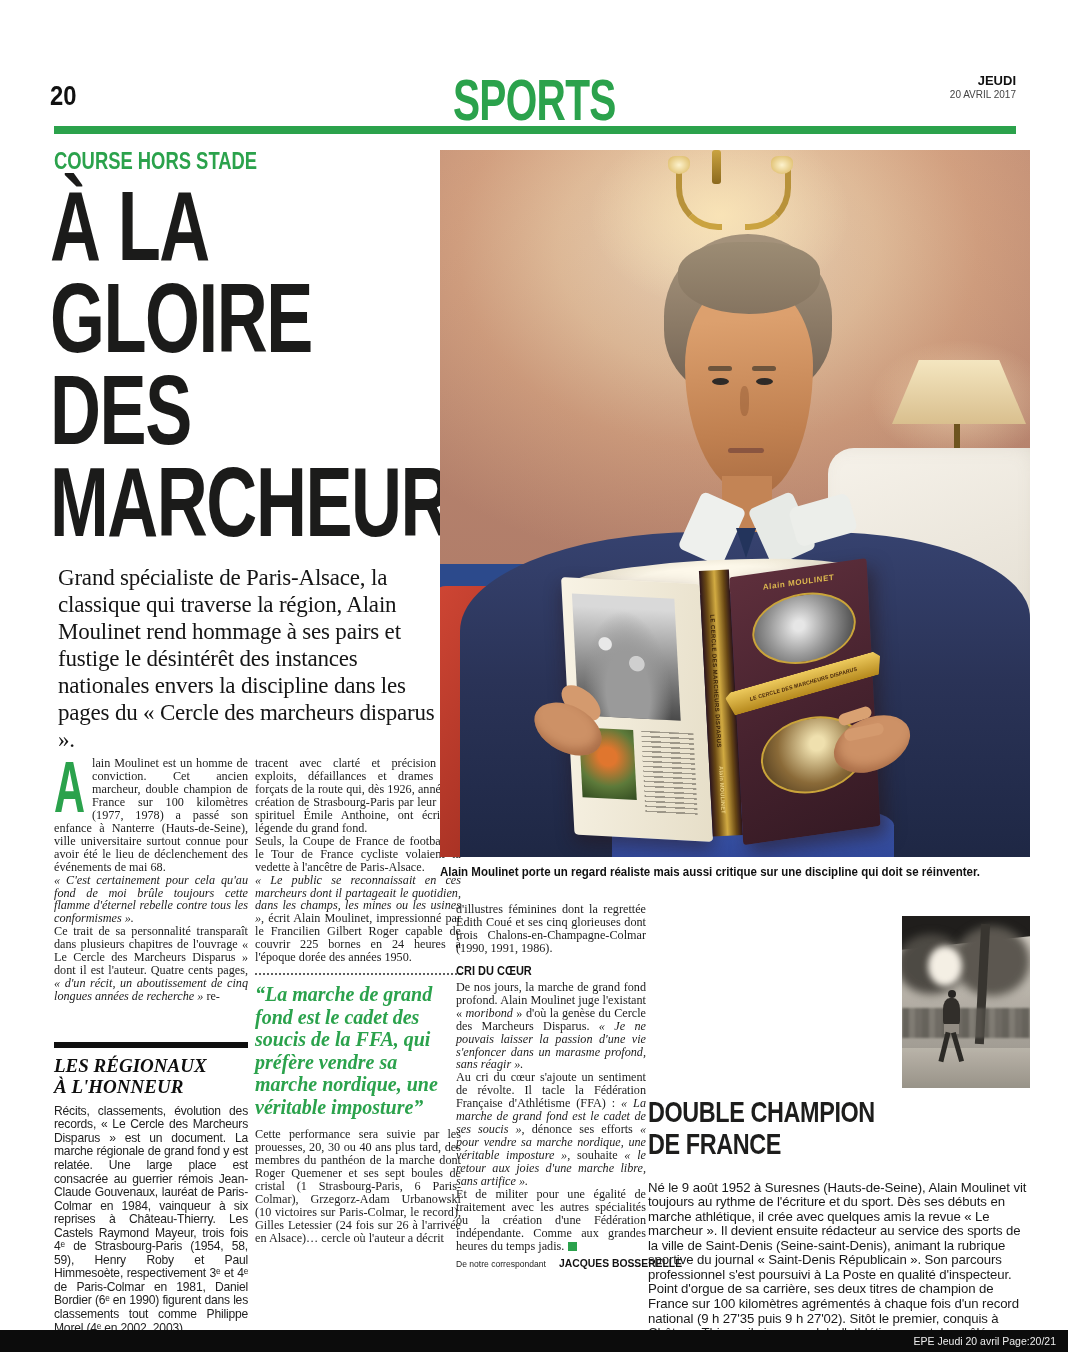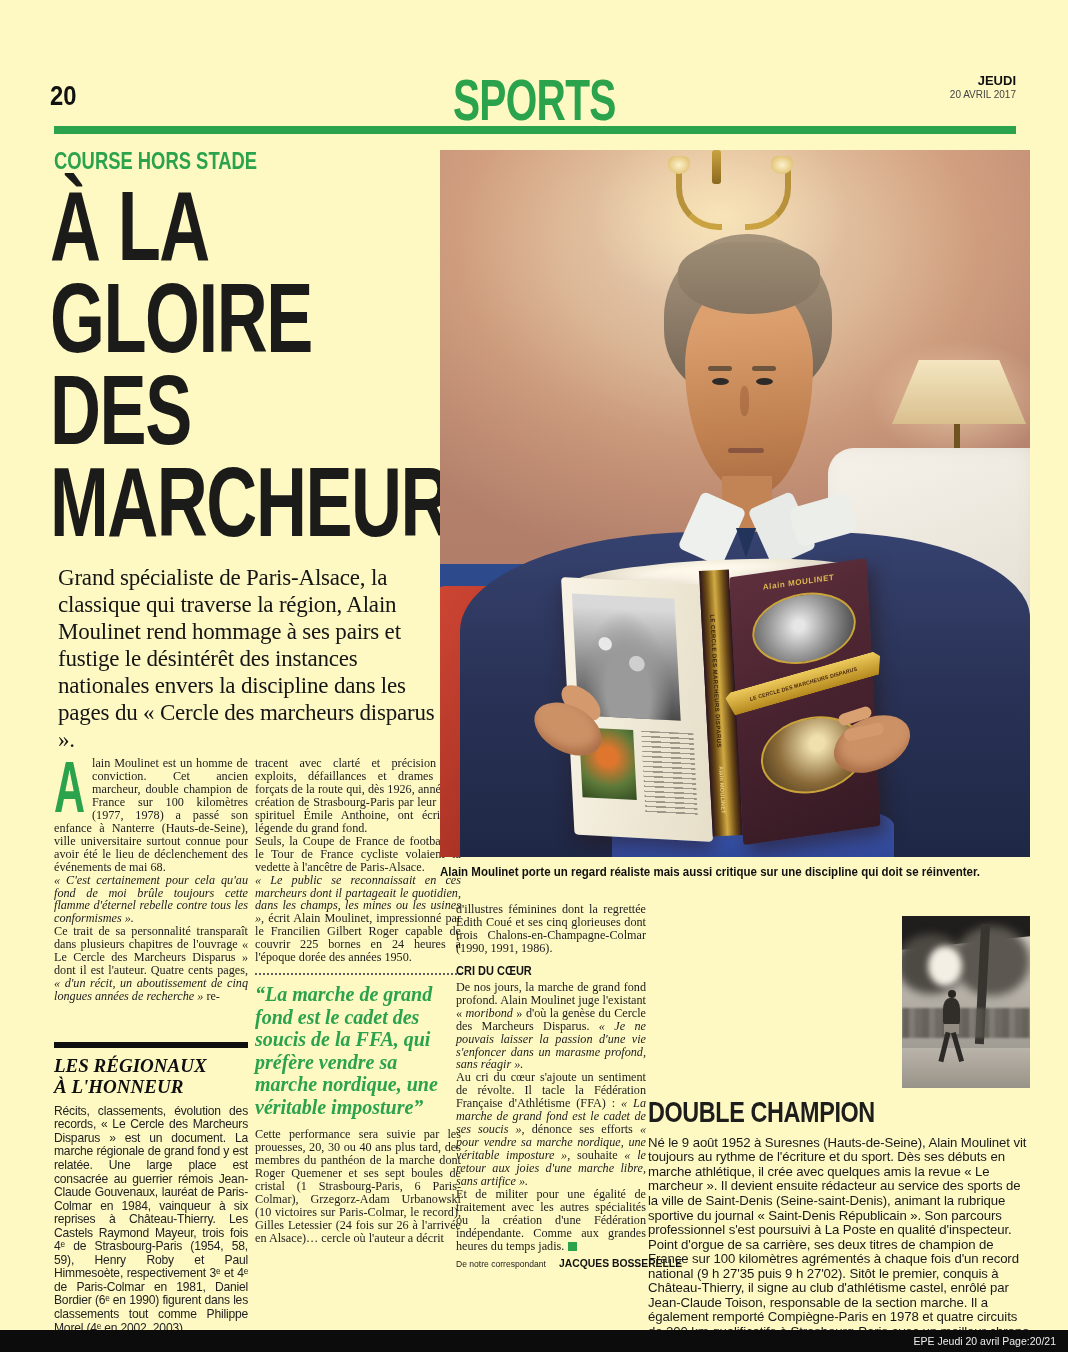--- a/index.html
+++ b/index.html
@@ -1,16 +1,16 @@
 <!DOCTYPE html>
 <html><head>
 <meta charset="utf-8">
 <style>
   html,body{margin:0;padding:0;background:#e9e9e9;}
-  #page{position:relative;width:1068px;height:1352px;background:#fef9c3;margin:0 auto;
+  #page{position:relative;width:1068px;height:1352px;background:#ffffff;margin:0 auto;
         font-family:"Liberation Serif",serif;color:#1e1e1e;overflow:hidden;}
   .abs{position:absolute;}
   .cond{display:inline-block;transform-origin:0 50%;white-space:nowrap;}
 
   
   .pagenum{left:50px;top:80px;font-family:"Liberation Sans",sans-serif;font-weight:800;font-size:28px;color:#111;}
   .pagenum .cond{transform:scaleX(.85);}
   .sports{left:0;right:0;top:66px;text-align:center;}
   .sports .cond{transform:scaleX(.70);transform-origin:50% 50%;font-family:"Liberation Sans",sans-serif;
                 font-weight:800;font-size:58px;letter-spacing:-1px;color:var(--green);}
@@ -59,21 +59,21 @@
   .crosshead{margin:10px 0 3px;}
   .crosshead .cond{transform:scaleX(.88);font-family:"Liberation Sans",sans-serif;font-weight:800;
                    font-size:12.5px;color:#111;}
   .byline{margin-top:4px;text-align:left;font-family:"Liberation Sans",sans-serif;white-space:nowrap;}
   .byline .pfx{display:inline-block;transform:scaleX(.9);transform-origin:0 50%;font-size:9.5px;color:#222;}
   .byline .nm{display:inline-block;transform:scaleX(.9);transform-origin:0 50%;font-weight:800;font-size:11.5px;color:#111;}
   .sq{display:inline-block;width:9px;height:9px;background:var(--green);margin-left:4px;vertical-align:-1px;}
 
   
   .section2{left:648px;top:914px;width:382px;font-family:"Liberation Sans",sans-serif;}
-  .s2h{margin:0 0 8px;}
+  .s2h{margin:0 0 21px;}
   .s2h .cond{transform:scaleX(.78);font-family:"Liberation Sans",sans-serif;font-weight:700;
              font-size:30px;line-height:1.06;letter-spacing:-.5px;color:#1d1d1c;}
   .s2body{font-size:13.2px;line-height:14.55px;letter-spacing:-.1px;color:#191919;text-align:left;}
 
   
   .footer{left:0;top:1330px;width:1068px;height:22px;background:#0c0c0c;color:#ededed;
           font-family:"Liberation Sans",sans-serif;font-size:10.5px;line-height:22px;
           text-align:right;padding-right:12px;box-sizing:border-box;}
 
   
@@ -311,20 +311,21 @@
       <div class="sp-crowd"></div>
       <div class="sp-ground"></div>
       <div class="sp-head"></div>
       <div class="sp-torso"></div>
       <div class="sp-shorts"></div>
       <div class="sp-legL"></div>
       <div class="sp-legR"></div>
     </div>
     <div class="s2h">
       <div><span class="cond">DOUBLE CHAMPION</span></div>
+      <div><span class="cond">DE FRANCE</span></div>
     </div>
     <div class="s2body">
       <span>Né le 9 août 1952 à Suresnes (Hauts-de-Seine), Alain Moulinet vit toujours au rythme de l'écriture et du sport. Dès ses débuts en marche athlétique, il crée avec quelques amis la revue « Le marcheur ». Il devient ensuite rédacteur au service des sports de la ville de Saint-Denis (Seine-saint-Denis), animant la rubrique sportive du journal « Saint-Denis Républicain ». Son parcours professionnel s'est poursuivi à La Poste en qualité d'inspecteur. Point d'orgue de sa carrière, ses deux titres de champion de France sur 100 kilomètres agrémentés à chaque fois d'un record national (9 h 27'35 puis 9 h 27'02). Sitôt le premier, conquis à Château-Thierry, il signe au club d'athlétisme castel, enrôlé par Jean-Claude Toison, responsable de la section marche. Il a également remporté Compiègne-Paris en 1978 et quatre circuits de 200 km qualificatifs à Strasbourg-Paris avec un meilleur chrono à 22 h 05. Il figure également au palmarès de grandes classiques anglaises d'un peu moins de 100 km telles Hastings to Brighton et Londres-Brighton. Au début des années 1980, il s'est lancé dans le triathlon, les courses en montagne, le marathon avec un titre de champion de Midi-Pyrénées en 1985. Il prend part à de nombreux trails et quelques ultras, comme celui partant de Font-Romeu où il demeure à Argelès-sur-Mer (160 km). L'été prochain, il prendra part à la Grande Traversée des Alpes menant du lac Léman à Menton avant un nouveau défi, en septembre, l'Ultra Trail du Mont-Blanc.</span>
     </div>
   </div>
 
   <div class="abs footer"><span>EPE Jeudi 20 avril Page:20/21</span></div>
 
 </div>
 

